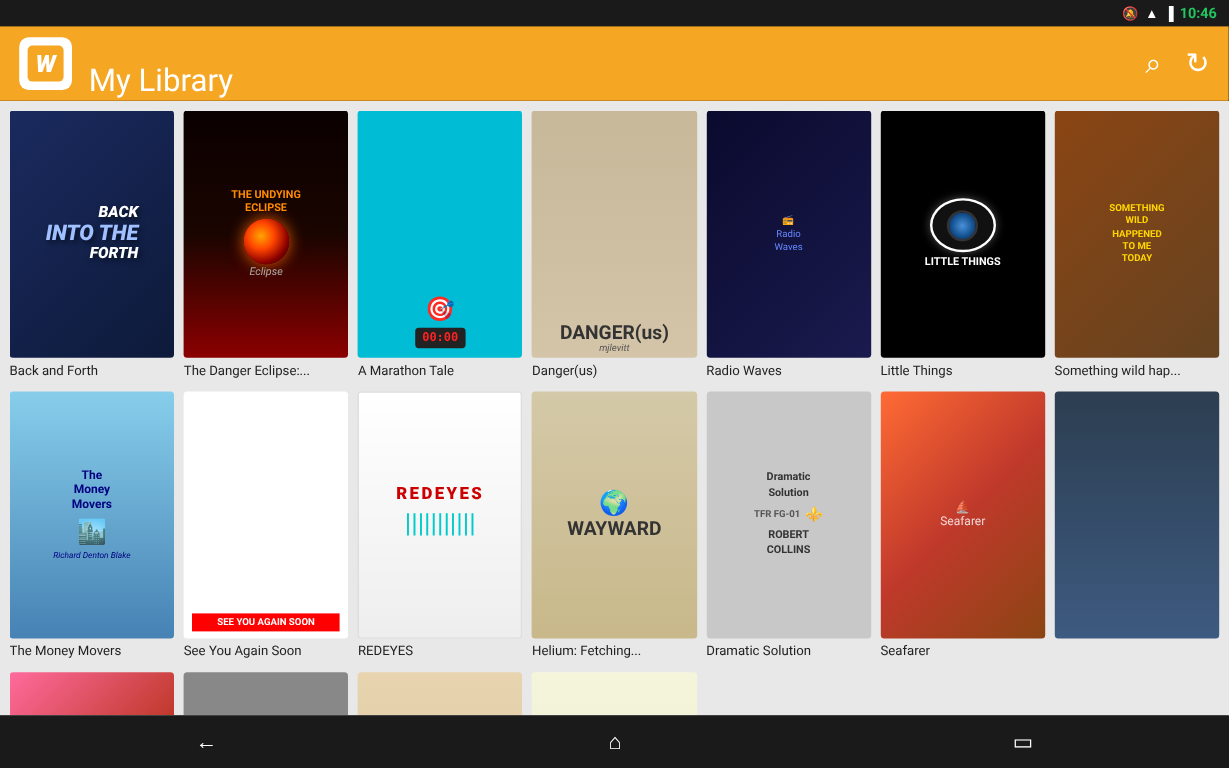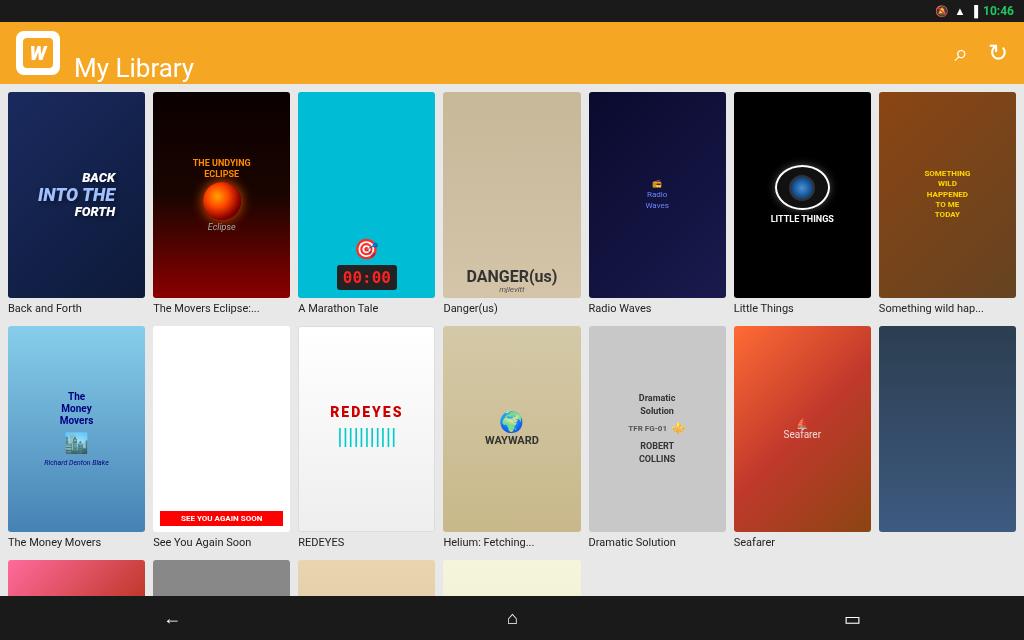--- a/index.html
+++ b/index.html
@@ -210,27 +210,27 @@
         <span class="book-title">Back and Forth</span>
       </div>
       <div class="book-item">
         <div class="book-cover" style="background: linear-gradient(rgb(10, 0, 0), rgb(26, 5, 0), rgb(139, 0, 0));">
       <div class="cover-art" style="flex-direction:column;gap:2px;">
         <div style="color:#FF8C00;font-size:9px;text-align:center;font-weight:bold;line-height:1.2;">THE UNDYING<br>ECLIPSE</div>
         <div style="width:38px;height:38px;border-radius:50%;background:radial-gradient(circle at 38% 38%, #FFA500, #FF4500, #8B0000, #000);box-shadow:0 0 12px rgba(255,100,0,0.9);"></div>
         <div style="color:#aaa;font-size:9px;text-align:center;font-style:italic;">Eclipse</div>
       </div>
         </div>
-        <span class="book-title">The Movers Eclipse:...</span>
+        <span class="book-title">The Danger Eclipse:...</span>
       </div>
       <div class="book-item">
         <div class="book-cover" style="background: rgb(0, 188, 212);">
       <div class="cover-art" style="flex-direction:column;justify-content:flex-end;padding-bottom:8px;gap:4px;">
         <div style="font-size:20px;">🎯</div>
-        <div style="background:#222;color:#ff2222;font-family:monospace;font-size:16px;font-weight:bold;padding:3px 6px;border-radius:3px;">00:00</div>
+        <div style="background:#222;color:#ff2222;font-family:monospace;font-size:10px;font-weight:bold;padding:3px 6px;border-radius:3px;">00:00</div>
       </div>
         </div>
         <span class="book-title">A Marathon Tale</span>
       </div>
       <div class="book-item">
         <div class="book-cover" style="background: linear-gradient(rgb(200, 184, 154), rgb(212, 196, 168)); position: relative;">
       <div class="cover-art" style="flex-direction:column;justify-content:flex-end;padding:4px;">
         <div style="color:#333;font-size:16px;font-weight:bold;text-align:center;line-height:1;">DANGER(us)</div>
         <div style="color:#555;font-size:8px;text-align:center;font-style:italic;">mjlevitt</div>
       </div>
@@ -284,21 +284,21 @@
         <div style="color:#cc0000;font-size:14px;font-weight:900;text-align:center;letter-spacing:2px;">REDEYES</div>
         <div style="color:#00cccc;font-size:22px;margin:4px 0;">|||||||||||</div>
       </div>
         </div>
         <span class="book-title">REDEYES</span>
       </div>
       <div class="book-item">
         <div class="book-cover" style="background: linear-gradient(rgb(212, 201, 168), rgb(200, 184, 138));">
       <div class="cover-art" style="flex-direction:column;">
         <div style="font-size:20px;">🌍</div>
-        <div style="color:#333;font-size:11px;font-weight:bold;text-align:center;">WAYWARD</div>
+        <div style="color:#333;font-size:16px;font-weight:bold;text-align:center;">WAYWARD</div>
       </div>
         </div>
         <span class="book-title">Helium: Fetching...</span>
       </div>
       <div class="book-item">
         <div class="book-cover" style="background: rgb(200, 200, 200);">
       <div style="padding:6px 4px;text-align:center;font-size:9px;font-weight:bold;color:#333;line-height:1.4;">
         Dramatic<br>Solution<br>
         <div style="display:flex;align-items:center;justify-content:center;gap:4px;margin:3px 0;">
           <span style="color:#555;font-size:8px;">TFR FG-01</span>

